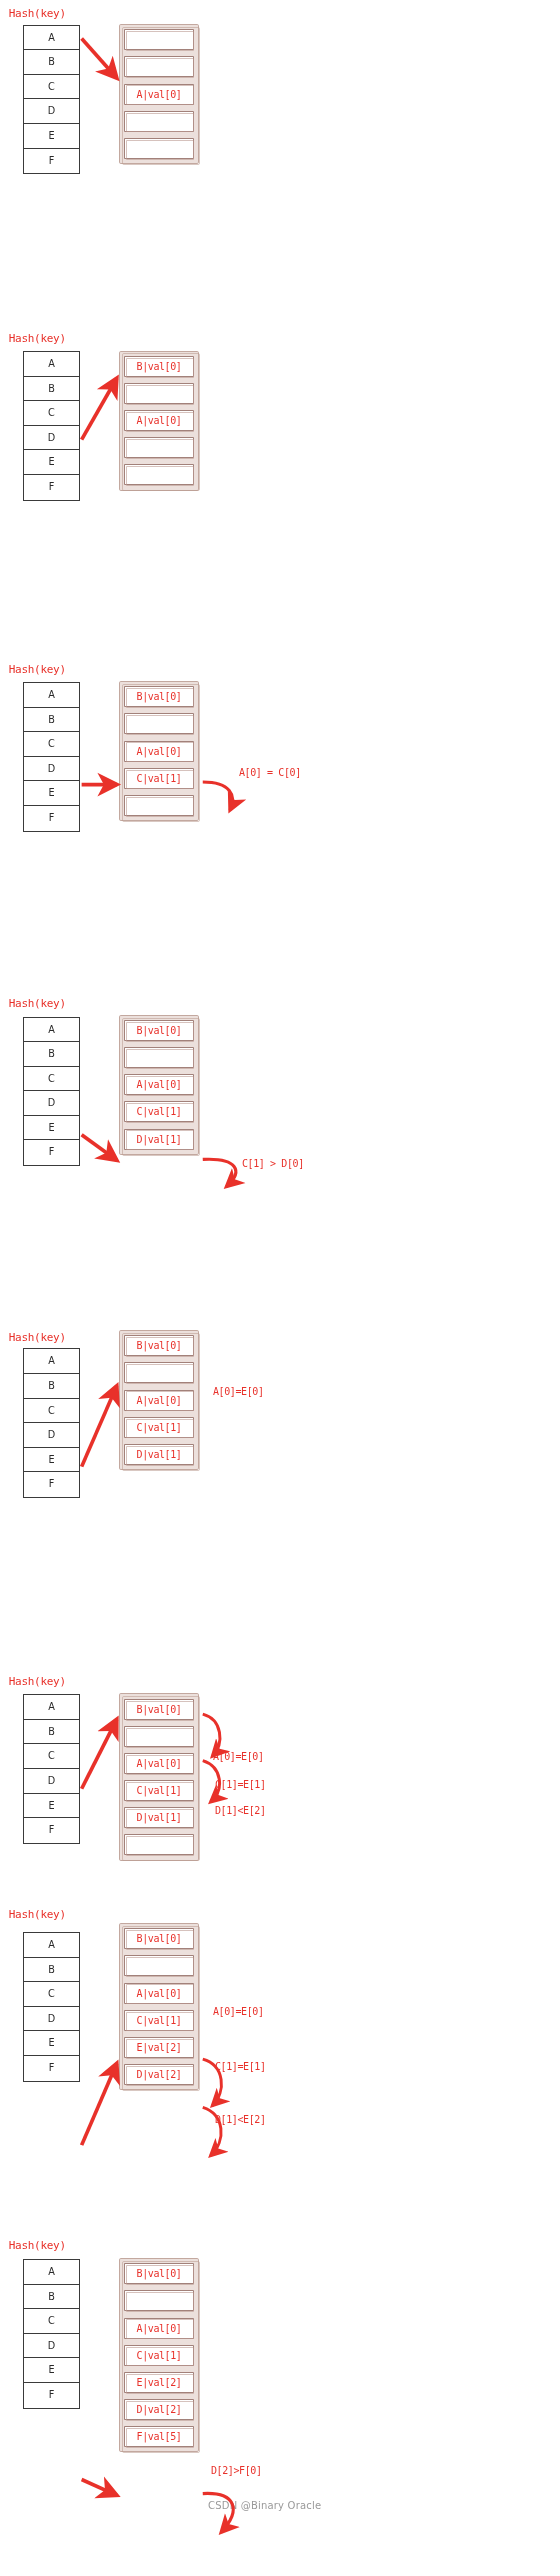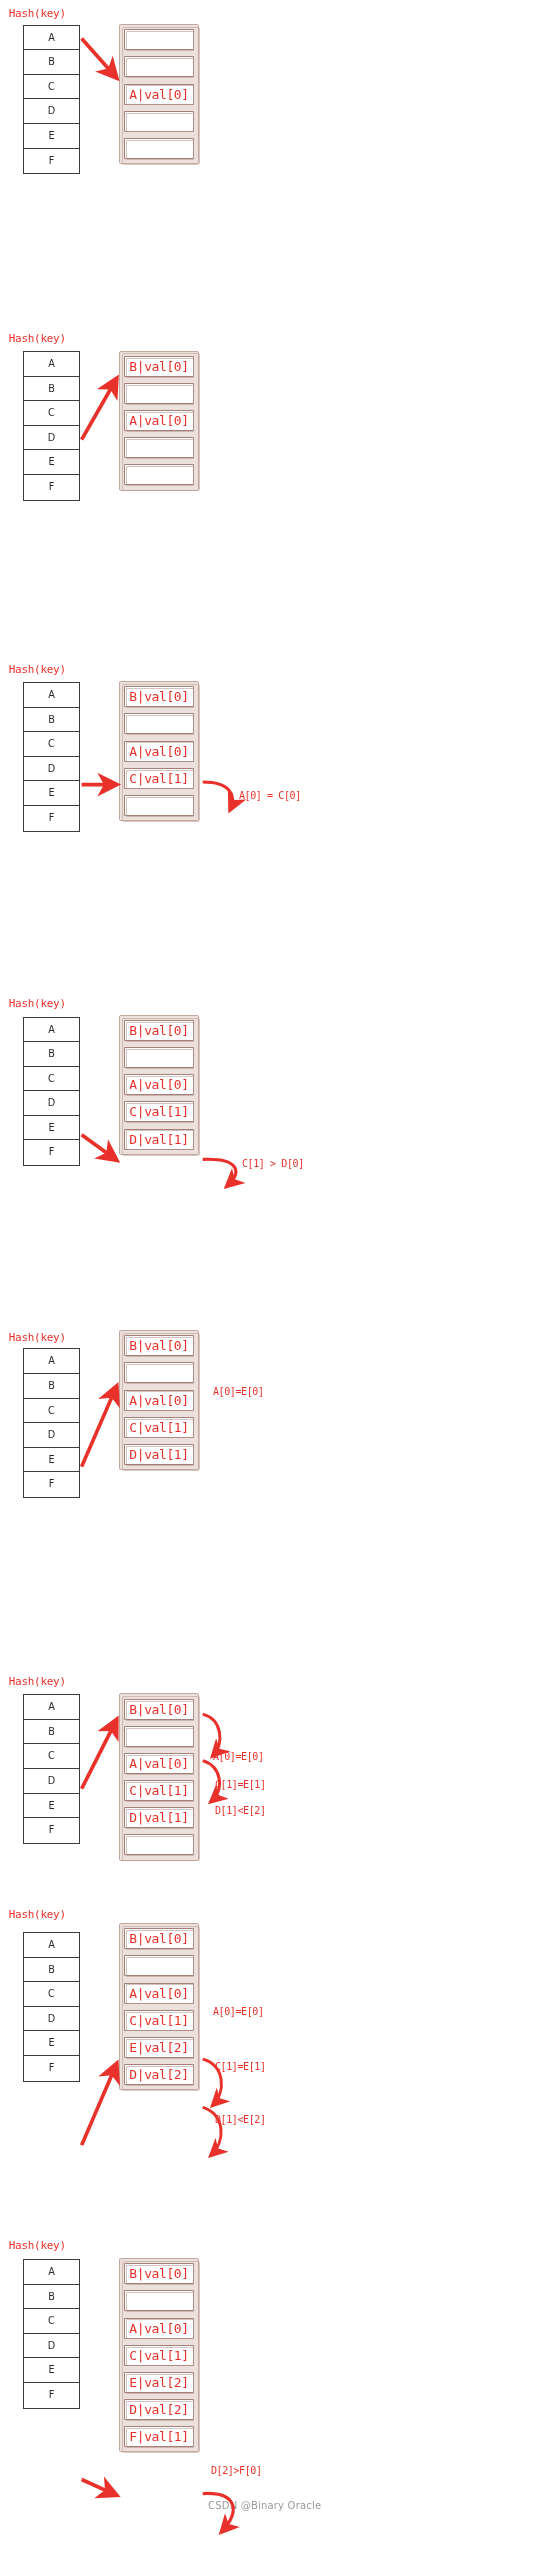--- a/index.html
+++ b/index.html
@@ -72,21 +72,21 @@
   .slot {
     position: relative;
     height: 21px;
     margin-bottom: 6.1px;
     background: #ffffff;
     border: 1.2px solid #a2817a;
     border-radius: 0.9px;
     line-height: 19.3px;
     text-align: center;
     font-family: "DejaVu Sans Mono", monospace;
-    font-size: 13px;
+    font-size: 10px;
     color: #e8312a;
     letter-spacing: -0.4px;
     white-space: nowrap;
   }
   .slot::after {
     content: "";
     position: absolute;
     left: 0.9px; right: -1.8px; top: 0.9px; bottom: -1.8px;
     border: 0.9px solid #bb9a91;
     border-radius: 0.9px;
@@ -174,21 +174,21 @@
       <div class="keycell">E</div>
       <div class="keycell">F</div>
     </div>
     <div class="bucket" style="top:14px;">
       <div class="slot">B|val[0]</div>
       <div class="slot empty"></div>
       <div class="slot">A|val[0]</div>
       <div class="slot">C|val[1]</div>
       <div class="slot empty"></div>
     </div>
-    <div class="annot" style="left:239px;top:123px;">A[0] = C[0]</div>
+    <div class="annot" style="left:239px;top:100px;">A[0] = C[0]</div>
   </div>
 
   <div class="panel" style="top:1006px;height:338px;">
     <div class="hash-label" style="top:-8.8px;">Hash(key)</div>
     <div class="keycol" style="top:10.5px;">
       <div class="keycell">A</div>
       <div class="keycell">B</div>
       <div class="keycell">C</div>
       <div class="keycell">D</div>
       <div class="keycell">E</div>
@@ -280,21 +280,21 @@
       <div class="keycell">E</div>
       <div class="keycell">F</div>
     </div>
     <div class="bucket" style="top:23px;">
       <div class="slot">B|val[0]</div>
       <div class="slot empty"></div>
       <div class="slot">A|val[0]</div>
       <div class="slot">C|val[1]</div>
       <div class="slot">E|val[2]</div>
       <div class="slot">D|val[2]</div>
-      <div class="slot">F|val[1]</div>
+      <div class="slot">F|val[5]</div>
     </div>
     <div class="annot" style="left:211px;top:213px;margin-top:17px;">D[2]&gt;F[0]</div>
     <div class="watermark" style="left:208px;top:265px;">CSDN @Binary Oracle</div>
   </div>
 
   <svg class="overlay" viewBox="0 0 638 2933">
     <defs>
       <marker id="ah" viewBox="0 0 12 12" refX="9" refY="6" markerWidth="7" markerHeight="7" orient="auto-start-reverse">
         <path d="M0,0.5 L11,6 L0,11.5 L3,6 Z" fill="#e8312a"></path>
       </marker>

